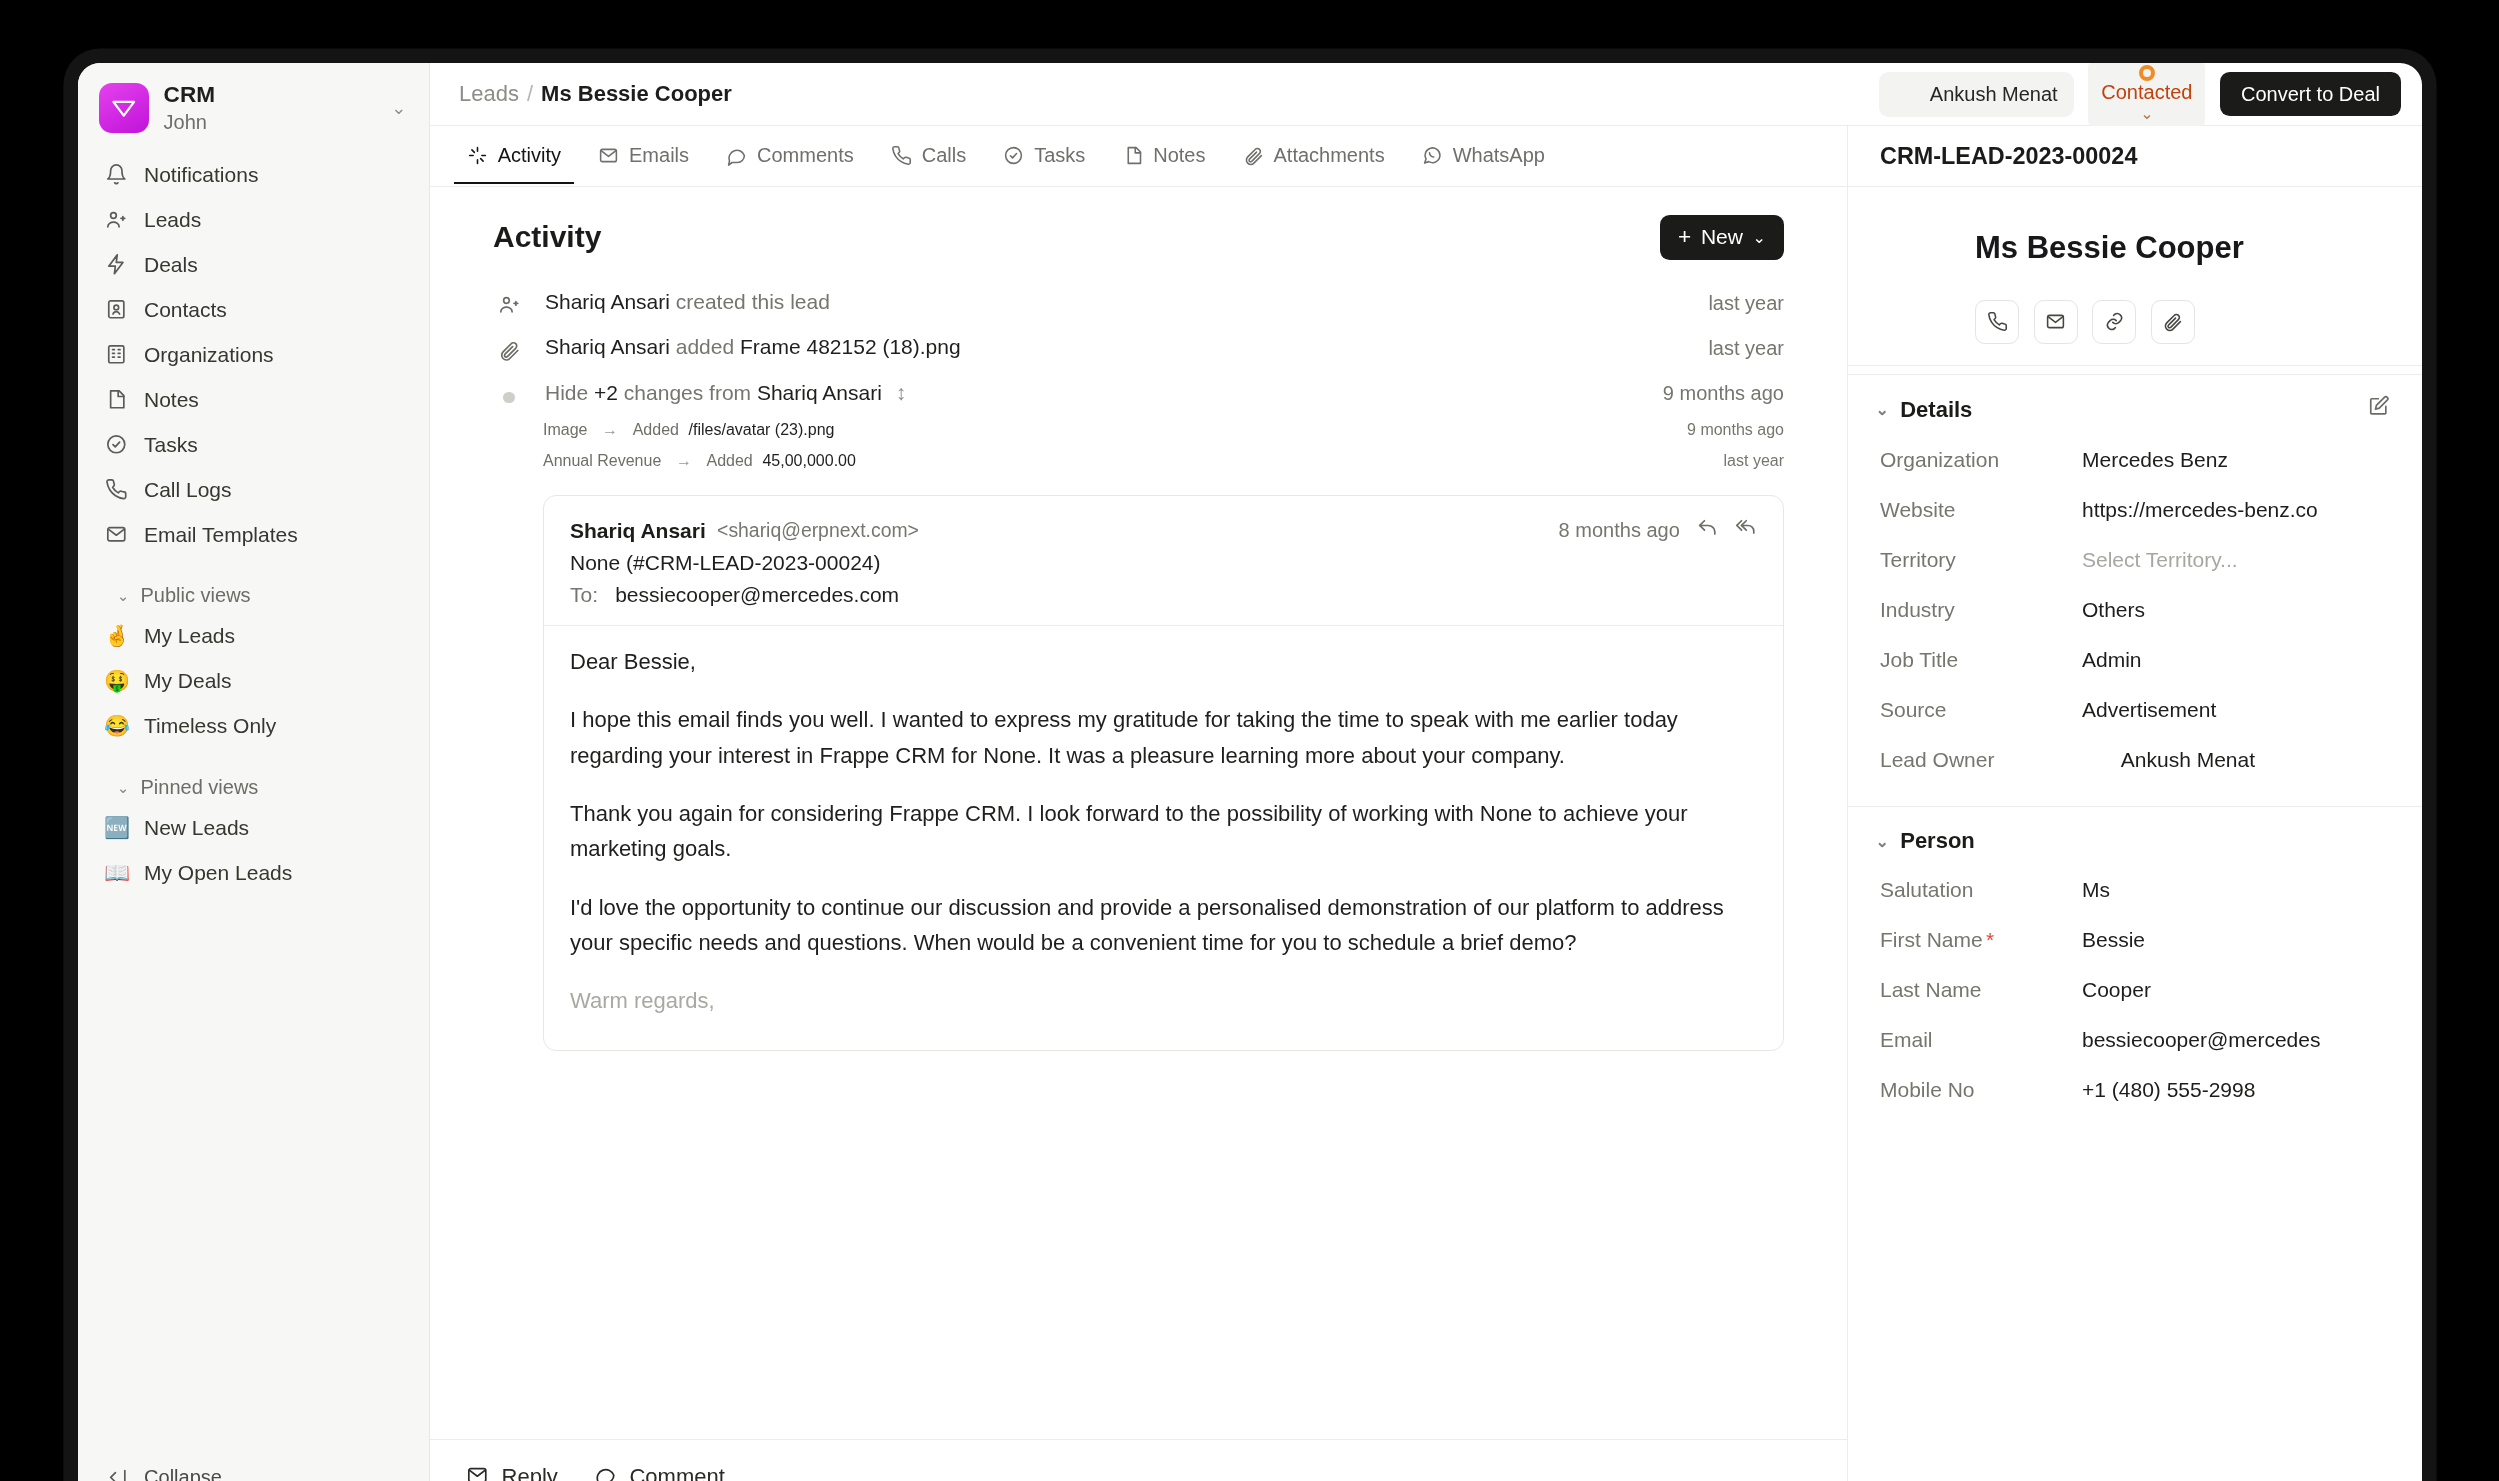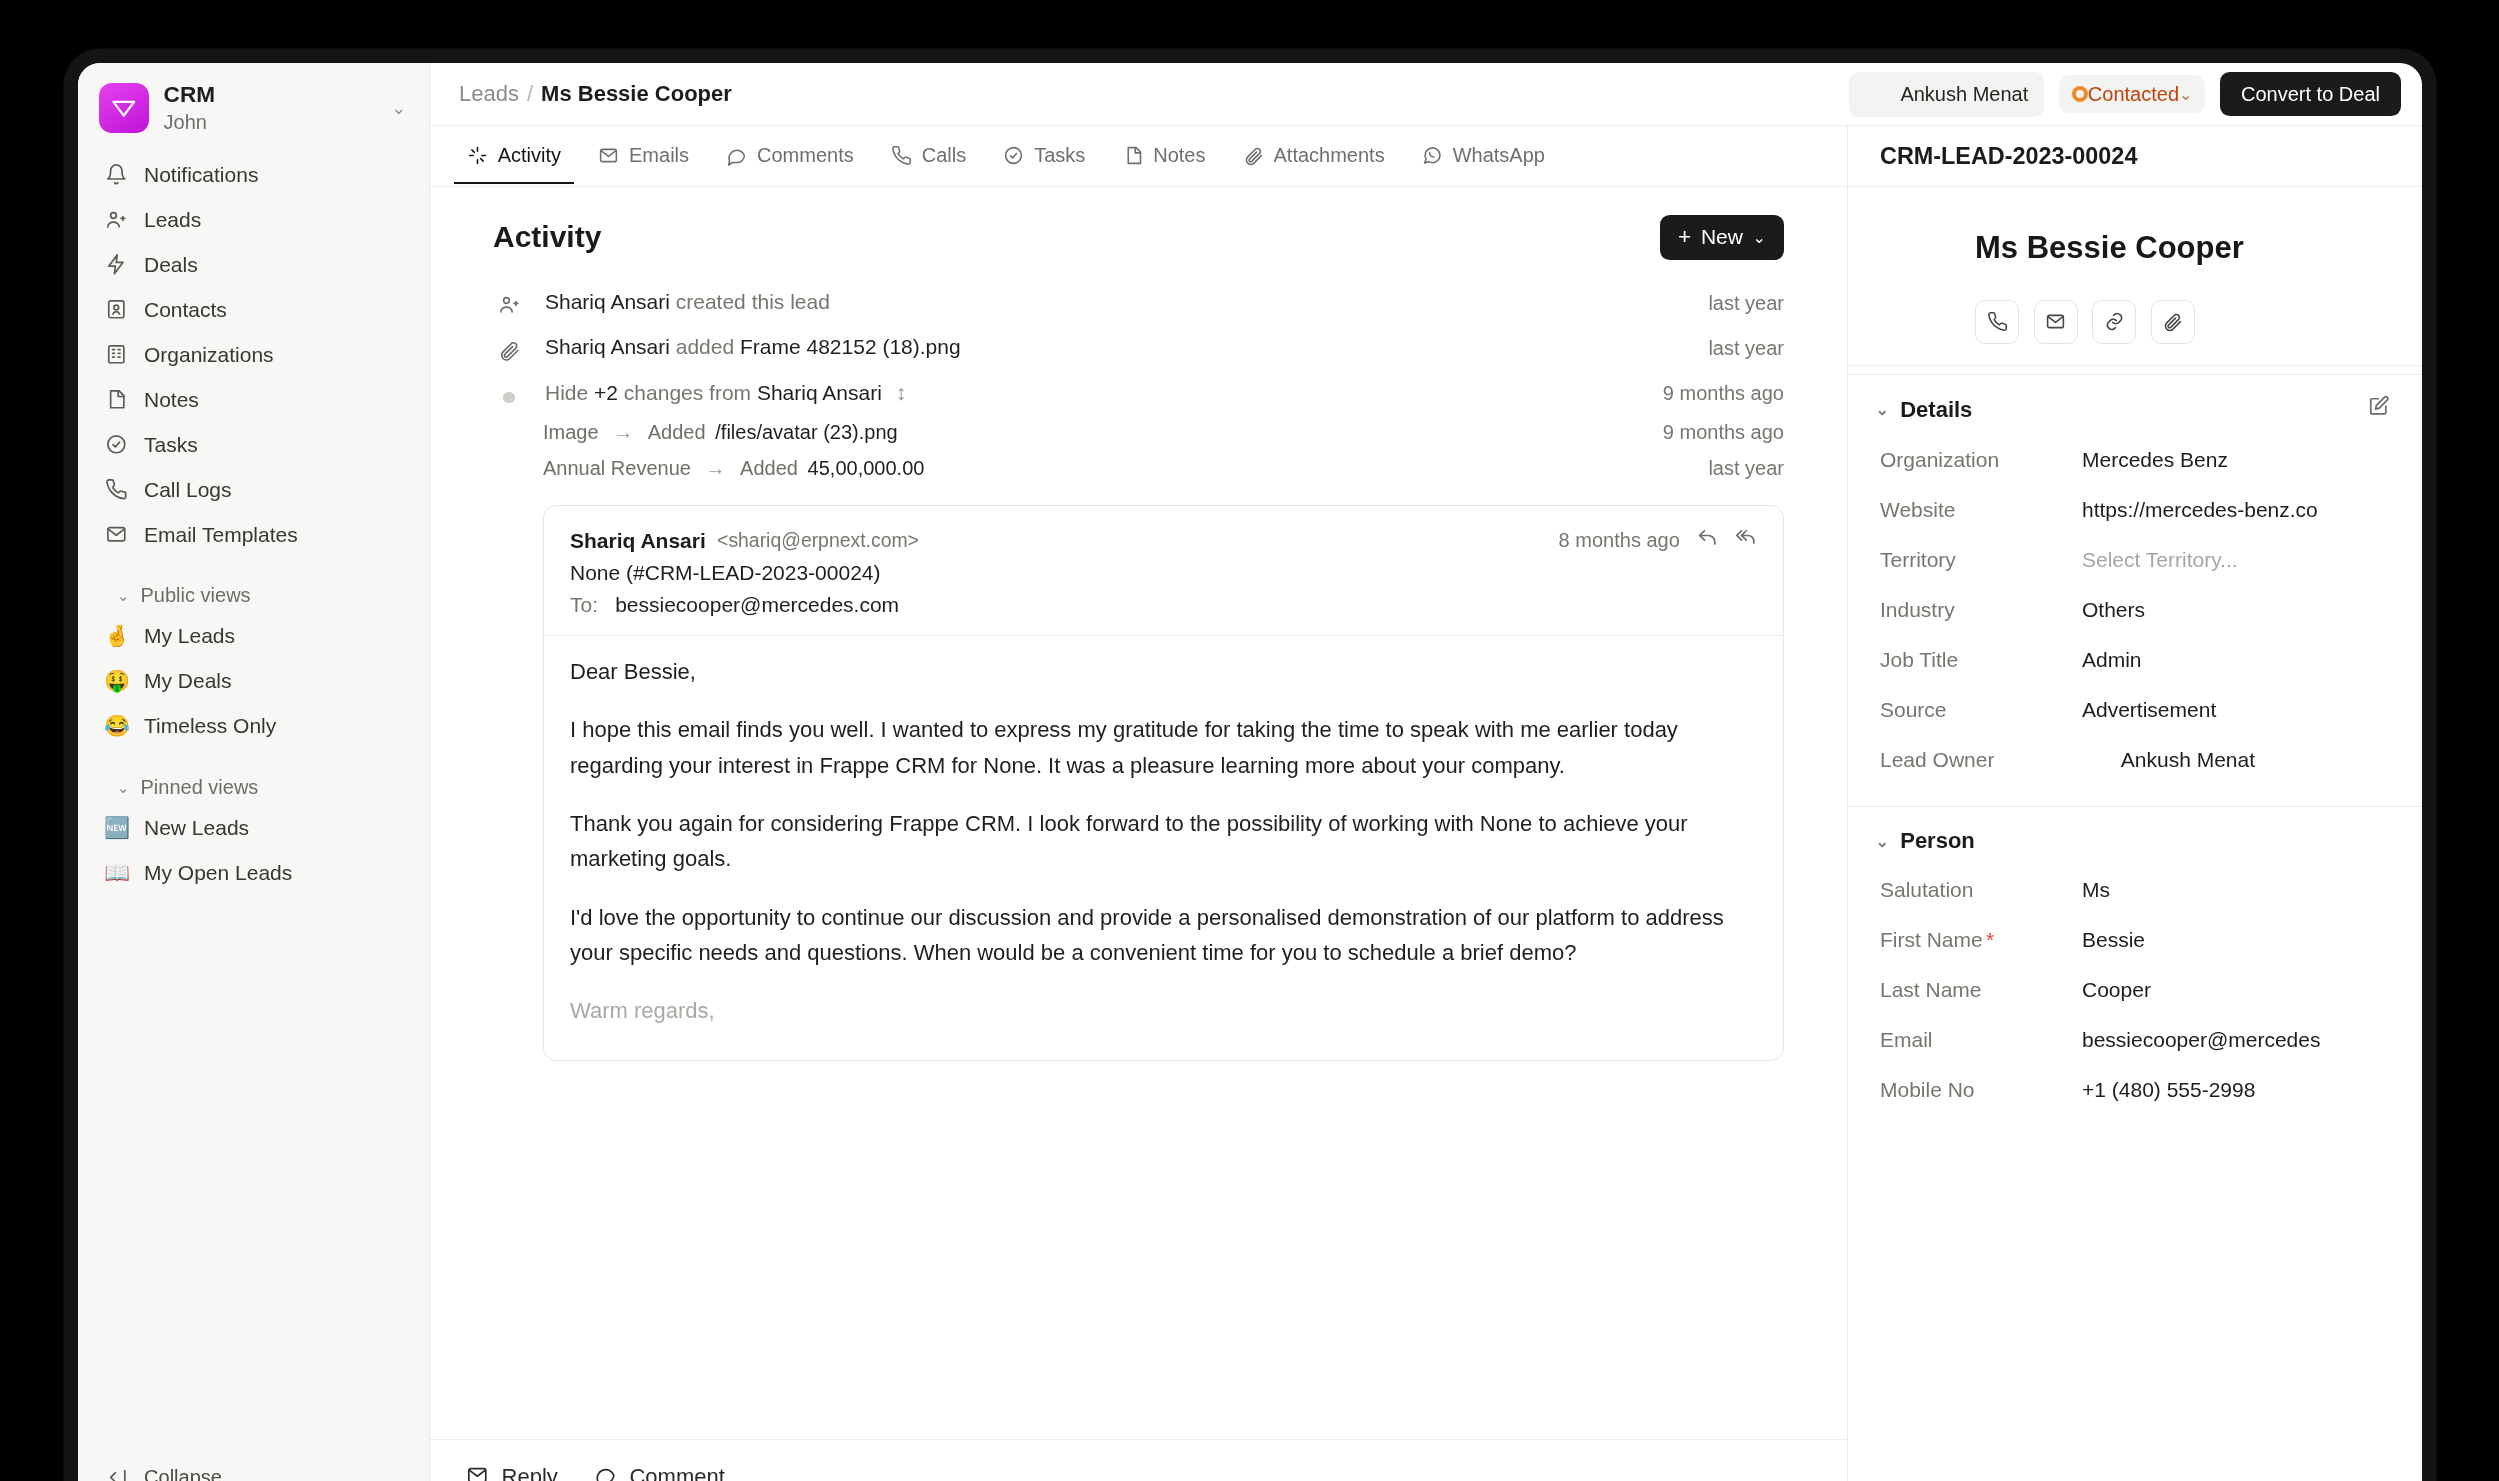--- a/index.html
+++ b/index.html
@@ -107,20 +107,21 @@
     cursor: pointer;
   }
   .avatar-sm { width: 32px; height: 32px; border-radius: 50%; object-fit: cover; flex:0 0 auto; overflow:hidden;}
   .status-chip {
     display:flex; align-items:center; gap: 0;
     background: #f3f3f1; border-radius: 9.7px;
     padding: 7.3px 13px;
     font-size: 20px; color: #c2410c;
     font-weight: 500;
     cursor: pointer;
+    flex-direction: column;
   }
   .dot-ring { width: 16px; height: 16px; border-radius: 50%; border: 4px solid #f08c28; box-sizing: border-box;}
   .convert-btn {
     background: #1b1b19; color: #fff;
     font-size: 20px; font-weight: 500;
     border-radius: 9.7px;
     padding: 10.5px 21px;
     border: none; cursor: pointer;
     font-family: "Liberation Sans", sans-serif;
   }
@@ -171,21 +172,21 @@
   }
   .feed-ico { width: 32px; flex: 0 0 32px; display:flex; justify-content:center; padding-top:3.2px; color:#6b6b66;}
   .feed-ico svg { width: 22.6px; height: 22.6px;}
   .feed-text { flex: 1; }
   .feed-text .muted { color: #76766f; }
   .feed-time { color: #76766f; font-size: 20px; white-space: nowrap; padding-top: 1.6px;}
   .feed-bullet { width: 11.3px; height: 11.3px; border-radius: 50%; background: #cfcfc9; margin: 8px auto 0 auto;}
 
   .sub-change {
     display:flex; align-items:flex-end;
-    font-size: 20px; color:#57574f;
+    font-size: 16px; color:#57574f;
     padding: 6.5px 0 6.5px 50px;
   }
   .sub-change .label { color: #6f6f68; min-width: 0; }
   .sub-change .arrow { margin: 0 14.6px; color:#9a9a93; }
   .sub-change .val { color: #1f1f1d; }
   .sub-change .t { margin-left: auto; color:#76766f;}
   .chg-strong { font-weight: 500; color:#1f1f1d;}
 
   .email-card {
     margin: 18px 0 0 50px;

